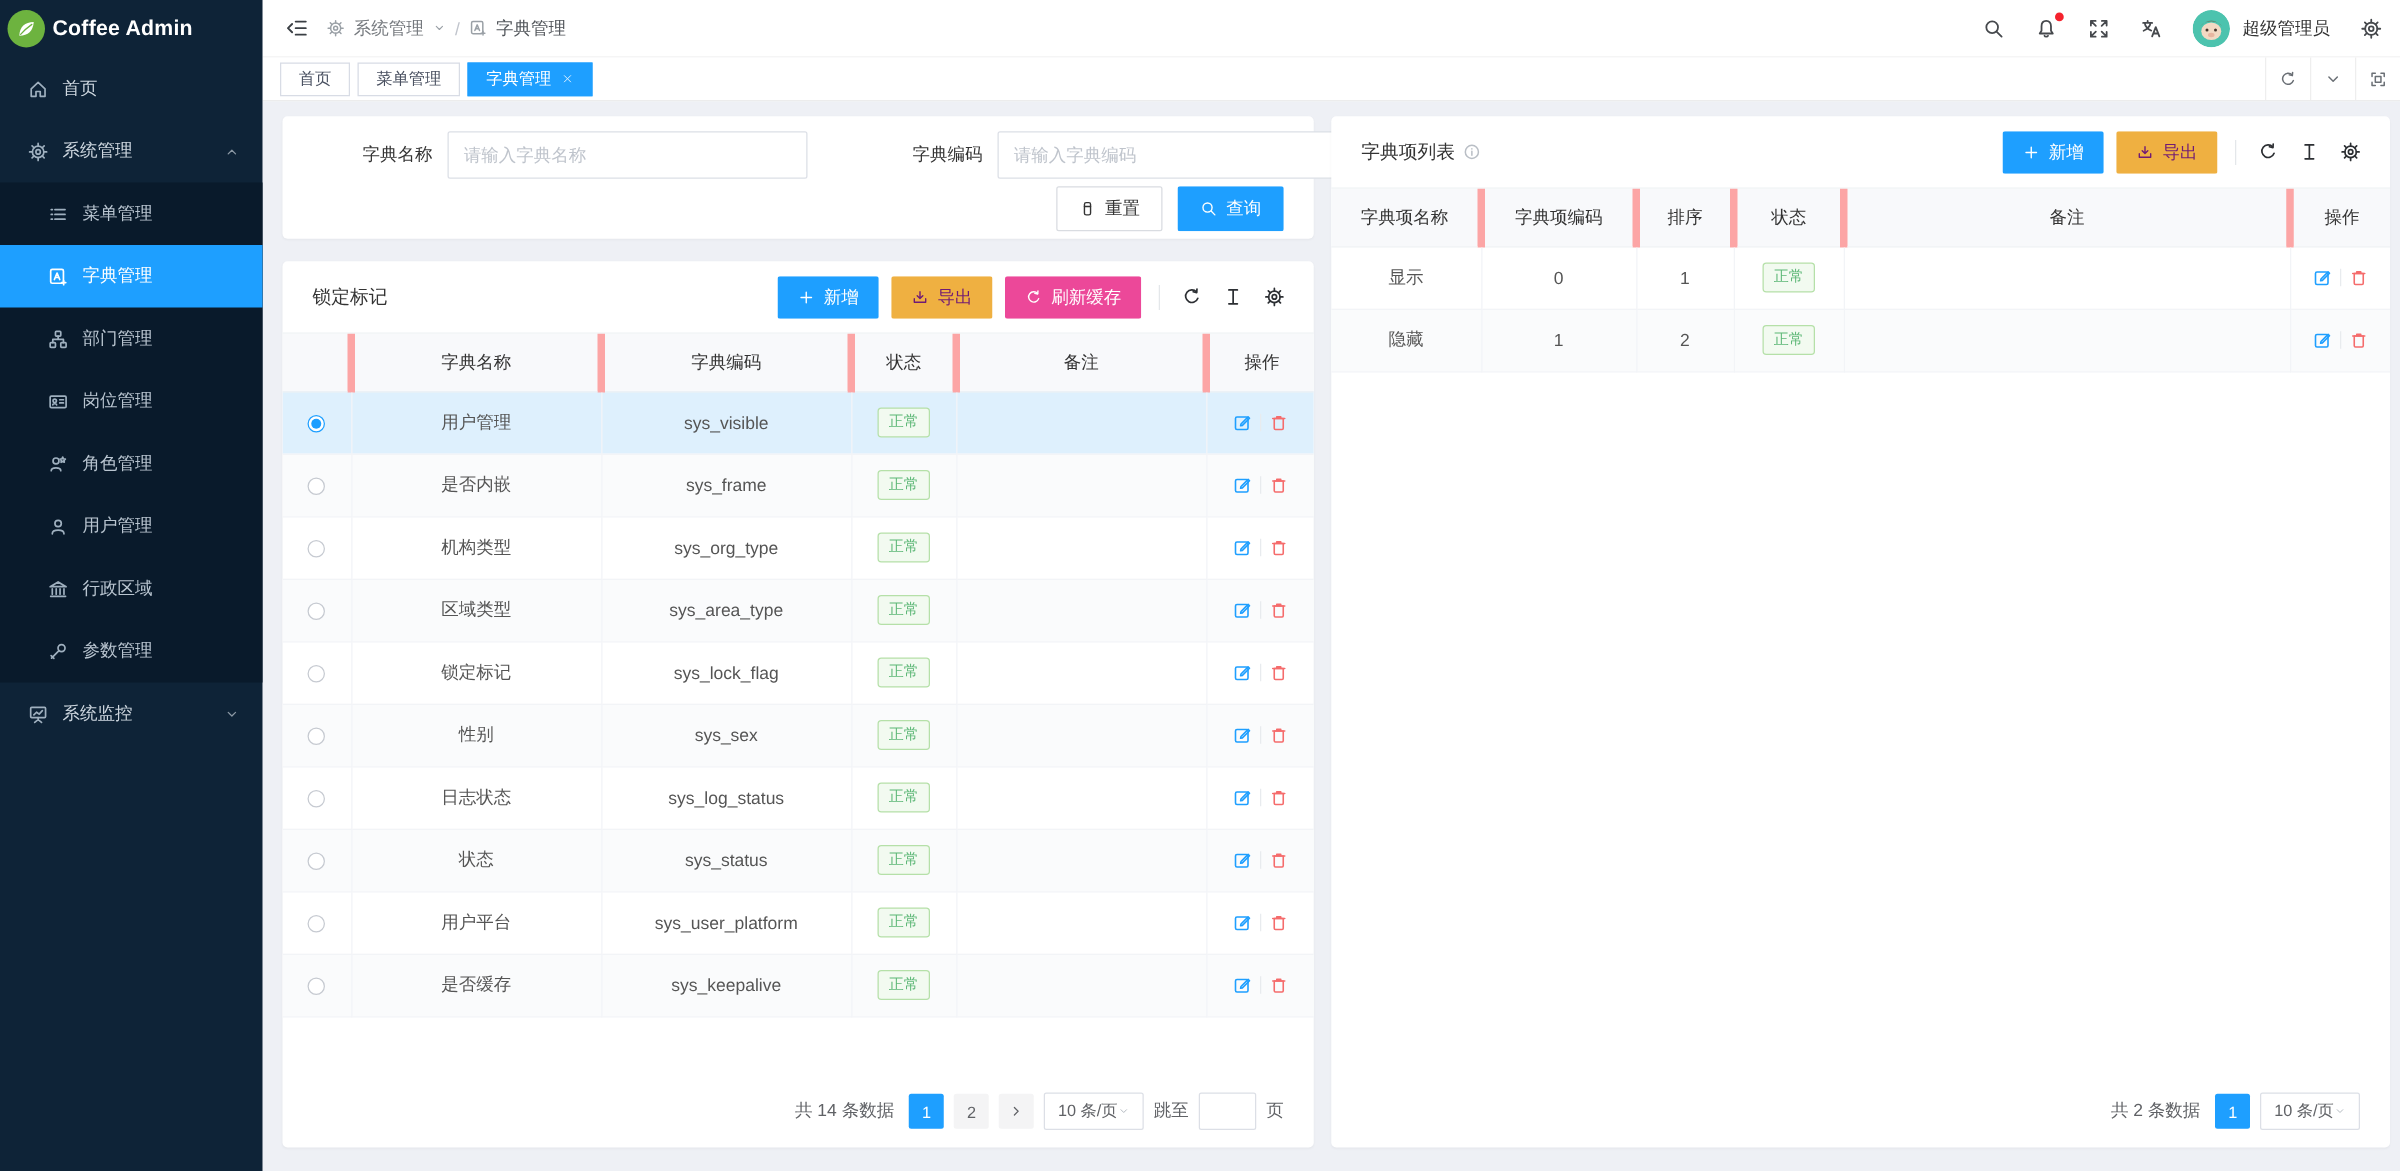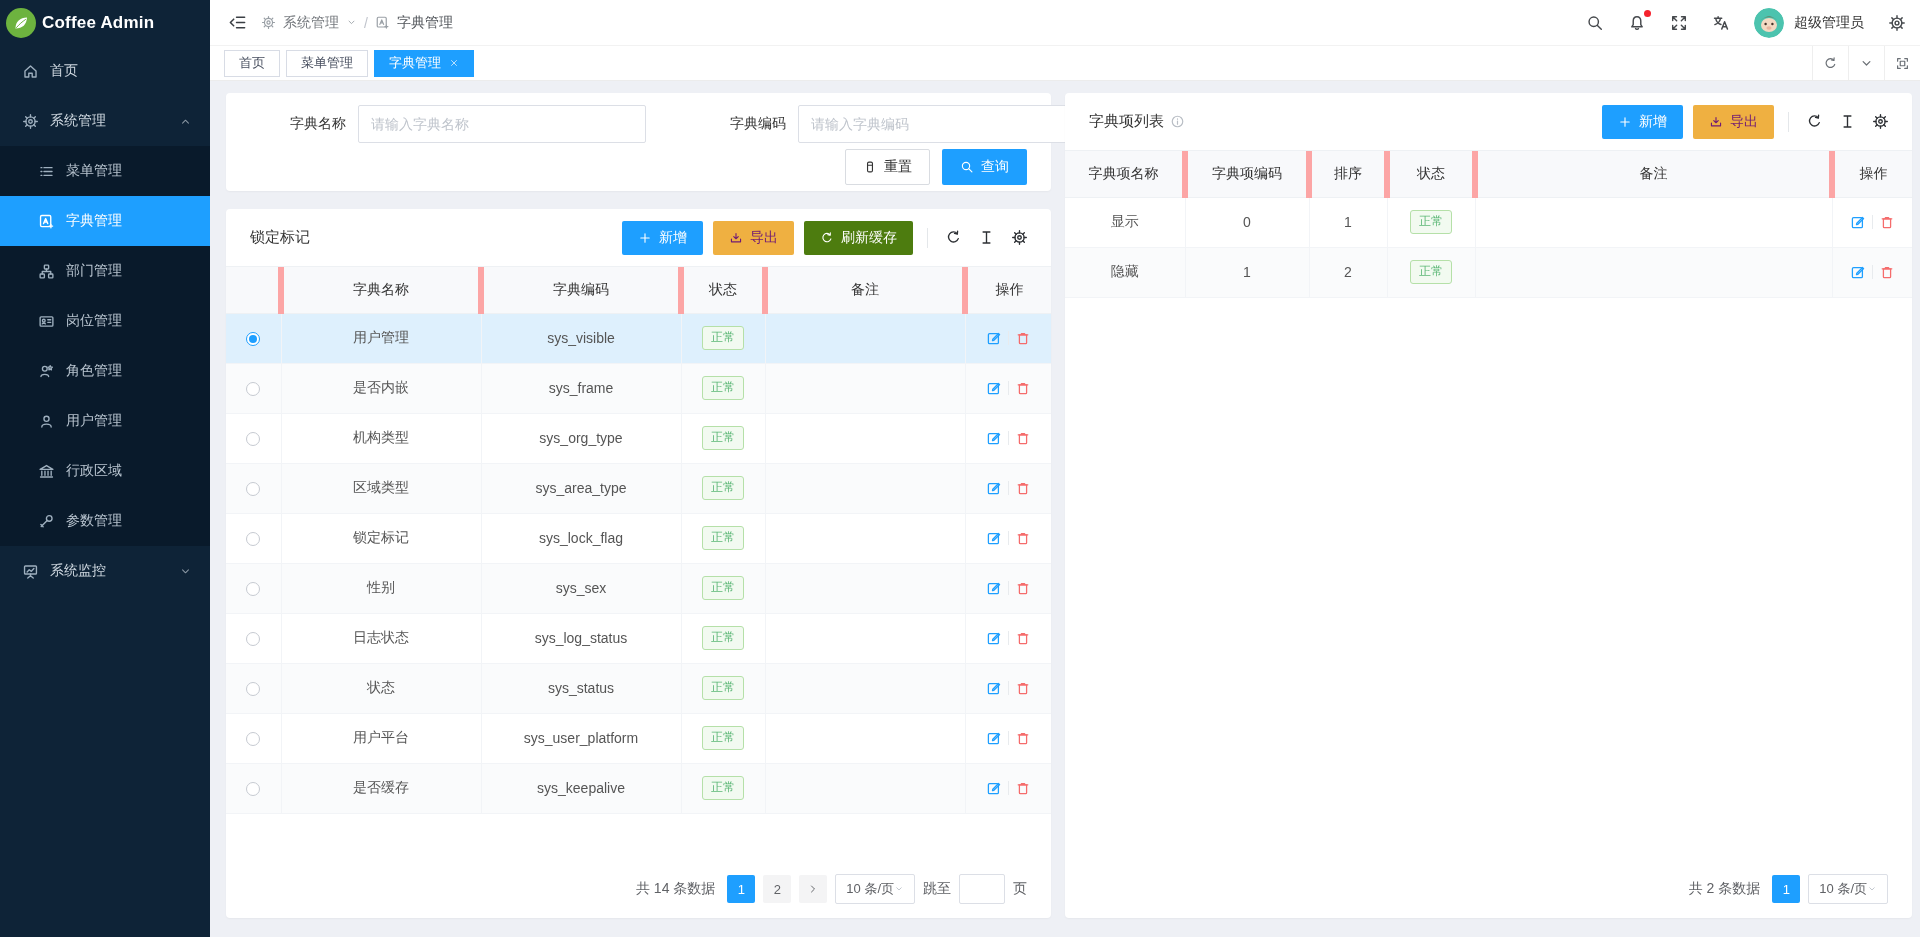--- a/index.html
+++ b/index.html
@@ -75,21 +75,21 @@
   .btn .b-icon { font-size:14px; display:flex; }
 
   
   .list-card { flex:1; display:flex; flex-direction:column; overflow:hidden; }
   .lc-header { height:57px; flex:none; display:flex; align-items:center; padding:0 20px 0 24px; }
   .lc-title { font-size:15px; font-weight:500; color:#333; display:flex; align-items:center; gap:6px; }
   .lc-title .info { font-size:15px; color:#b9bec5; display:flex; }
   .lc-actions { margin-left:auto; display:flex; align-items:center; gap:10px; }
   .btn-sm { height:34px; padding:0 15px; font-size:14px; }
   .btn-warn { background:#EFB041; color:#701a75;text-align:center; }
-  .btn-success { background:#4d7c0f; color:#fff; }
+  .btn-success { background:#ec4899; color:#fff; }
   .tool-sep { width:1px; height:20px; background:#e4e7ea; margin:0 4px; }
   .tool-icon { font-size:17px; color:#2c2f33; display:flex; cursor:pointer; margin:0 3px; }
 
   
   table { width:100%; border-collapse:collapse; table-layout:fixed; font-size:14px; }
   .tbl-wrap { border-top:1px solid #eef1f4; }
   th { height:46px; background:#f8f9fb; font-weight:400; color:#333; text-align:center;
     border-right:6px solid #fca5a5; border-bottom:1px solid #eef1f4; }
   td { height:50px; text-align:center; color:#555; border-right:1px solid #f2f4f7; border-bottom:1px solid #f2f4f7; }
   th:last-child, td:last-child { border-right:none; }

